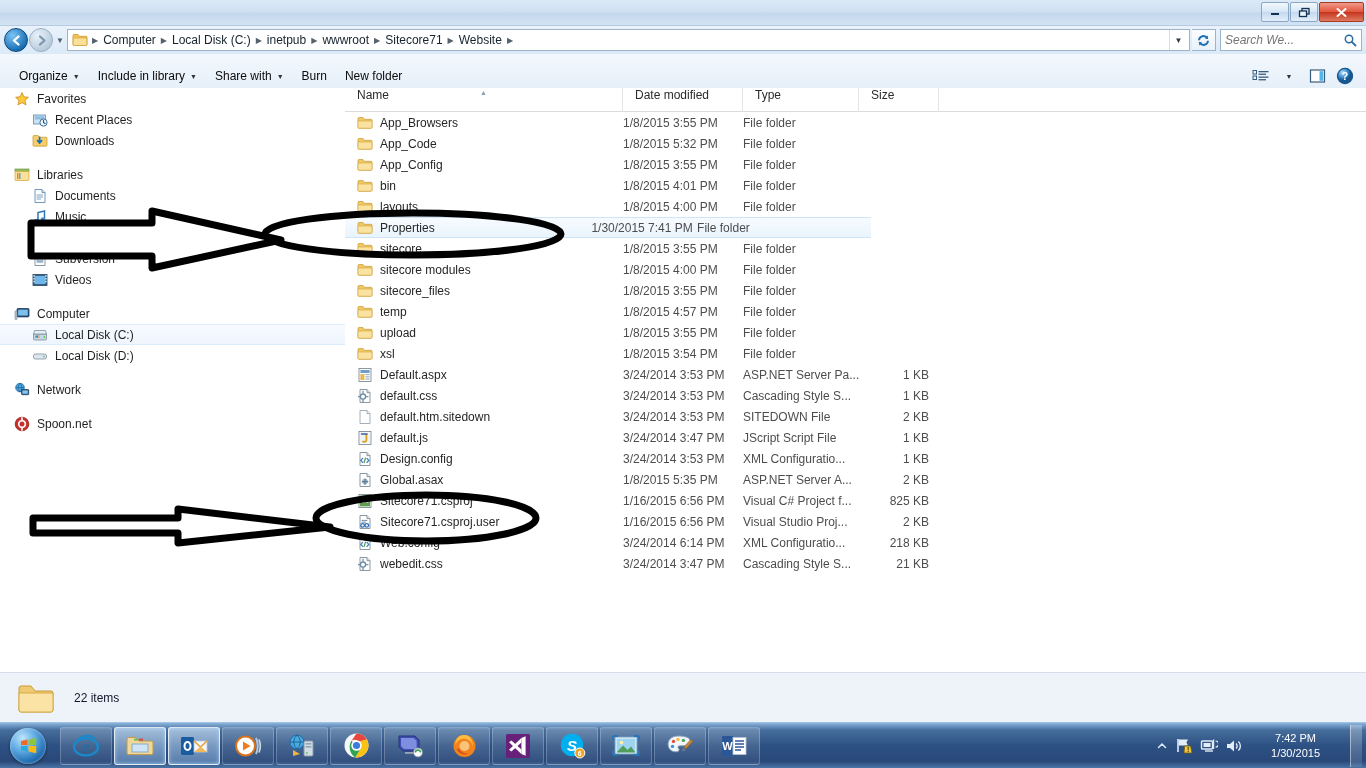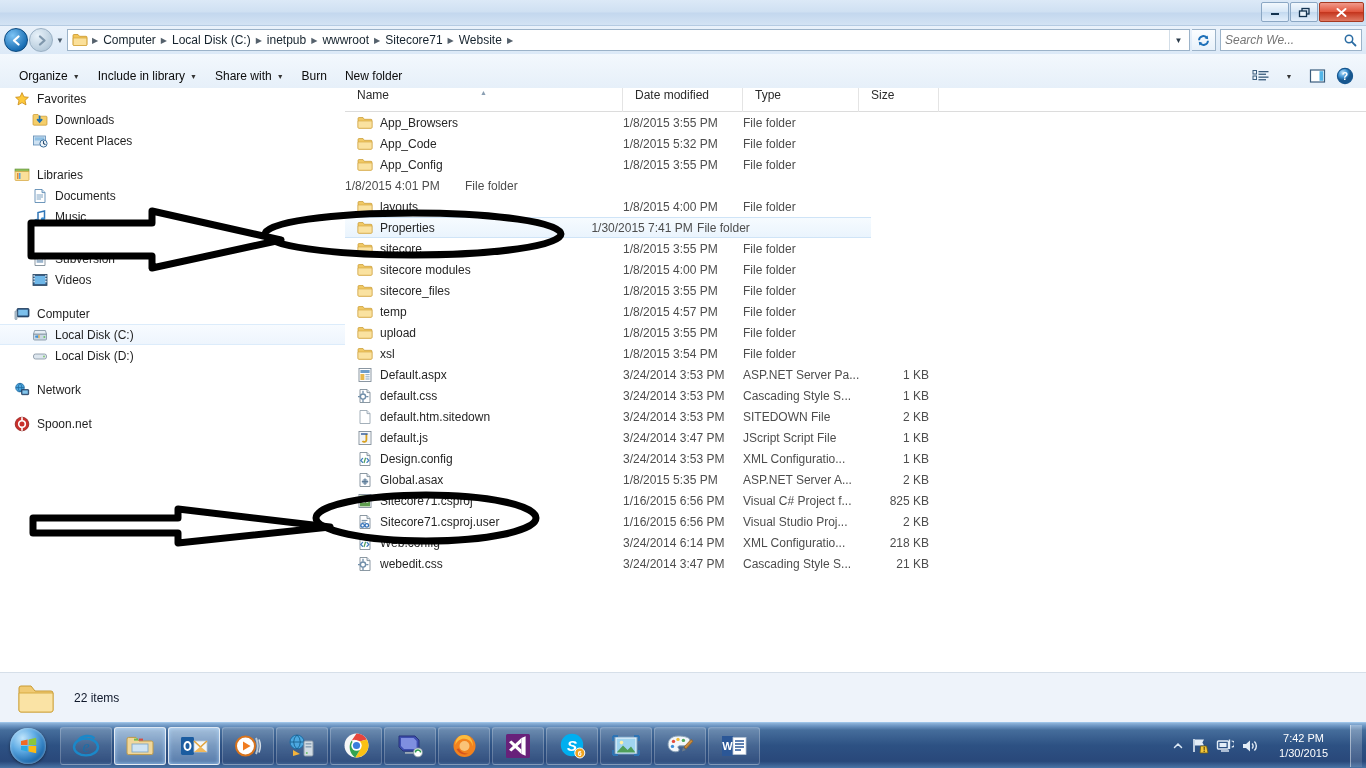--- a/index.html
+++ b/index.html
@@ -196,21 +196,21 @@
     background: linear-gradient(to bottom, rgba(255,255,255,.20), rgba(255,255,255,.04));
     position: relative;
   }
   .task.active {
     border: 1px solid rgba(255,255,255,.75);
     background: linear-gradient(to bottom, rgba(220,238,255,.62), rgba(150,195,240,.42));
     box-shadow: 0 0 4px rgba(180,220,255,.7) inset;
   }
   .task svg { display: block; }
   .tray {
-    margin-left: auto; display: flex; align-items: center; gap: 12px; padding-right: 4px;
+    margin-left: auto; display: flex; align-items: center; gap: 20px; padding-right: 4px;
   }
   .trayicons { display: flex; align-items: center; gap: 7px; }
   .clock {
     text-align: center; color: #ffffff; font-size: 11px; line-height: 15px;
     padding: 0 8px; white-space: nowrap;
   }
   .showdesk {
     width: 12px; height: 42px; margin-left: 2px;
     background: linear-gradient(to bottom, rgba(255,255,255,.30), rgba(255,255,255,.10));
     border-left: 1px solid rgba(255,255,255,.45);
@@ -365,33 +365,33 @@
     <div class="navpane">
 
       <div class="navitem root">
         <svg class="nicon" viewBox="0 0 16 16">
           <path d="M8 1.6 L9.9 5.8 L14.4 6.3 L11 9.4 L12 13.9 L8 11.6 L4 13.9 L5 9.4 L1.6 6.3 L6.1 5.8 Z" fill="#fdc93b" stroke="#c98a17" stroke-width=".8"></path>
         </svg>
         <span>Favorites</span>
       </div>
       <div class="navitem child">
         <svg class="nicon" viewBox="0 0 16 16">
-          <path d="M1 3.5 A1 1 0 0 1 2 2.5 H6 L7.3 4.2 H14 A1 1 0 0 1 15 5.2 V12.2 A1 1 0 0 1 14 13.2 H2 A1 1 0 0 1 1 12.2 Z" fill="#f5ce6a" stroke="#c9972c" stroke-width=".7"></path>
-          <path d="M7.6 4.5 V9 M5.6 7.6 L7.6 9.8 L9.6 7.6" stroke="#1a6fb5" stroke-width="1.8" fill="none" stroke-linecap="round"></path>
-        </svg>
-        <span>Downloads</span>
-      </div>
-      <div class="navitem child">
-        <svg class="nicon" viewBox="0 0 16 16">
           <rect x="1.5" y="3" width="12" height="9" fill="#cfe2f2" stroke="#5d8bb3" stroke-width=".8"></rect>
           <rect x="2.8" y="4.3" width="9.4" height="3.2" fill="#8fc0e4"></rect>
           <circle cx="11.5" cy="10.5" r="3.6" fill="#f0f6fb" stroke="#3d6f9c" stroke-width="1"></circle>
           <path d="M11.5 8.3 V10.5 L13.1 11.5" stroke="#2a4f72" stroke-width="1.1" fill="none" stroke-linecap="round"></path>
         </svg>
         <span>Recent Places</span>
+      </div>
+      <div class="navitem child">
+        <svg class="nicon" viewBox="0 0 16 16">
+          <path d="M1 3.5 A1 1 0 0 1 2 2.5 H6 L7.3 4.2 H14 A1 1 0 0 1 15 5.2 V12.2 A1 1 0 0 1 14 13.2 H2 A1 1 0 0 1 1 12.2 Z" fill="#f5ce6a" stroke="#c9972c" stroke-width=".7"></path>
+          <path d="M7.6 4.5 V9 M5.6 7.6 L7.6 9.8 L9.6 7.6" stroke="#1a6fb5" stroke-width="1.8" fill="none" stroke-linecap="round"></path>
+        </svg>
+        <span>Downloads</span>
       </div>
 
       <div class="navgap"></div>
 
       <div class="navitem root">
         <svg class="nicon" viewBox="0 0 16 16">
           <rect x="1" y="2" width="14" height="2.4" fill="#8fbf5c" stroke="#5f8c35" stroke-width=".6"></rect>
           <path d="M1 4.4 H15 V12.6 A.9 .9 0 0 1 14.1 13.5 H1.9 A.9 .9 0 0 1 1 12.6 Z" fill="#fbe09a" stroke="#d2a33a" stroke-width=".7"></path>
           <rect x="3" y="6" width="1.5" height="6" fill="#e08b3c"></rect>
           <rect x="5" y="6" width="1.5" height="6" fill="#5fa3d8"></rect>
@@ -545,20 +545,27 @@
                 <path d="M1 3.5 A1 1 0 0 1 2 2.5 H6 L7.3 4.3 H14 A1 1 0 0 1 15 5.3 V12.2 A1 1 0 0 1 14 13.2 H2 A1 1 0 0 1 1 12.2 Z" fill="#f0c864" stroke="#c79a32" stroke-width=".7"></path>
                 <path d="M1 6 H15 V12.2 A1 1 0 0 1 14 13.2 H2 A1 1 0 0 1 1 12.2 Z" fill="#fae2a0" stroke="#d3a53c" stroke-width=".6"></path>
               </svg>
               <span>App_Config</span>
             </div>
             <div class="cell date">1/8/2015 3:55 PM</div>
             <div class="cell type">File folder</div>
             <div class="cell size"></div>
           </div>
           <div class="row">
+            <div class="cell name">
+              <svg class="ficon" viewBox="0 0 16 16">
+                <path d="M1 3.5 A1 1 0 0 1 2 2.5 H6 L7.3 4.3 H14 A1 1 0 0 1 15 5.3 V12.2 A1 1 0 0 1 14 13.2 H2 A1 1 0 0 1 1 12.2 Z" fill="#f0c864" stroke="#c79a32" stroke-width=".7"></path>
+                <path d="M1 6 H15 V12.2 A1 1 0 0 1 14 13.2 H2 A1 1 0 0 1 1 12.2 Z" fill="#fae2a0" stroke="#d3a53c" stroke-width=".6"></path>
+              </svg>
+              <span>bin</span>
+            </div>
             <div class="cell date">1/8/2015 4:01 PM</div>
             <div class="cell type">File folder</div>
             <div class="cell size"></div>
           </div>
           <div class="row">
             <div class="cell name">
               <svg class="ficon" viewBox="0 0 16 16">
                 <path d="M1 3.5 A1 1 0 0 1 2 2.5 H6 L7.3 4.3 H14 A1 1 0 0 1 15 5.3 V12.2 A1 1 0 0 1 14 13.2 H2 A1 1 0 0 1 1 12.2 Z" fill="#f0c864" stroke="#c79a32" stroke-width=".7"></path>
                 <path d="M1 6 H15 V12.2 A1 1 0 0 1 14 13.2 H2 A1 1 0 0 1 1 12.2 Z" fill="#fae2a0" stroke="#d3a53c" stroke-width=".6"></path>
               </svg>

